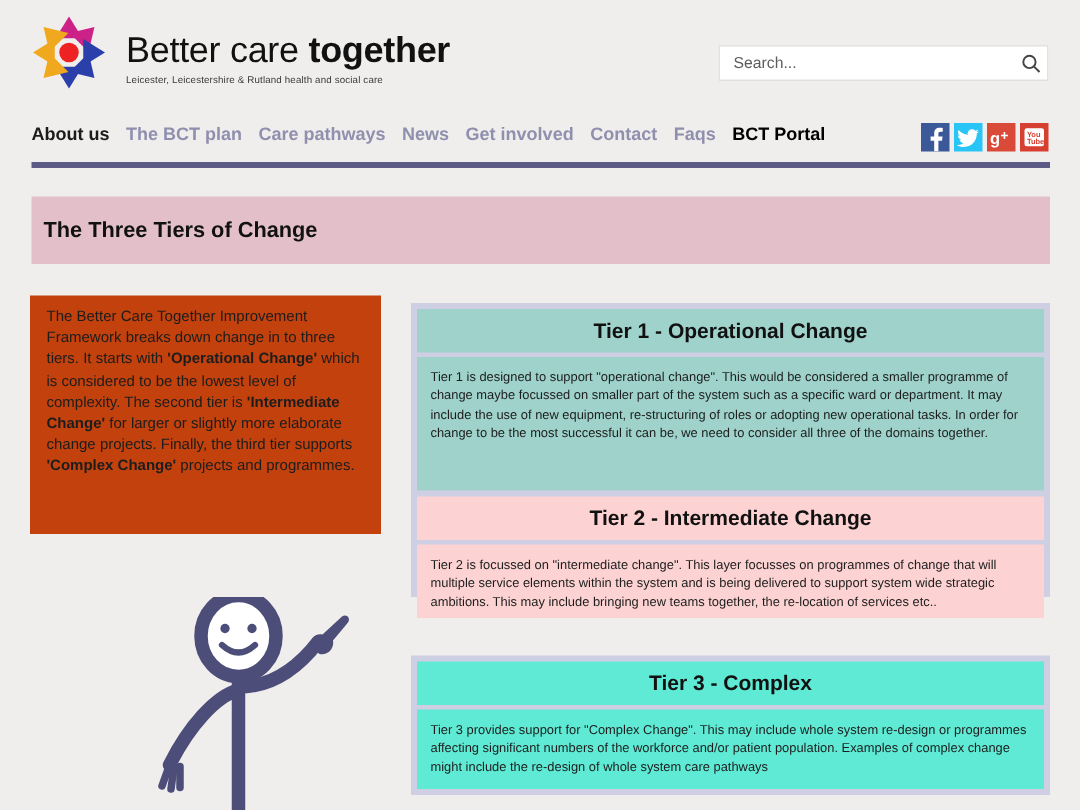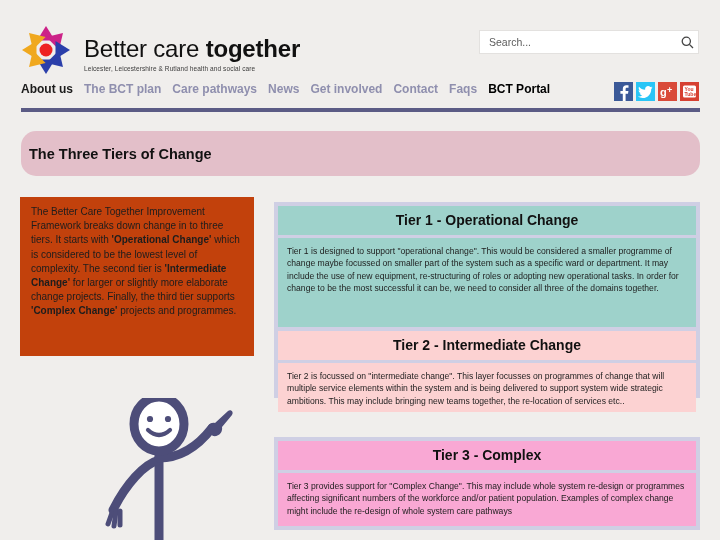--- a/index.html
+++ b/index.html
@@ -20,21 +20,21 @@
     position: absolute;
     left: 0; top: 0;
     width: 720px;
     height: 75px;
     background: #f0eeec;
   }
 
   #brand {
     position: absolute;
     left: 14px;
-    top: 21px;
+    top: 6px;
     display: flex;
     align-items: center;
     justify-content: space-between;
   }
 
   #logo-mark {
     width: 64px;
     height: 60px;
     position: relative;
     flex: 0 0 auto;
@@ -157,21 +157,20 @@
   
   #page-title-banner {
     position: absolute;
     left: 21px;
     top: 131px;
     width: 679px;
     height: 45px;
     background: #e3bfc9;
     display: flex;
     align-items: center;
-    border-radius: 15px;
   }
   #page-title {
     font-size: 14.5px;
     font-weight: 700;
     color: #111111;
     padding-left: 8px;
   }
 
   
   #intro-card {
@@ -236,21 +235,21 @@
   
   #tier-1 { left: 274px; top: 202px; width: 426px; height: 140px; }
   #tier-1 .tier-header, #tier-1 .tier-body { background: #9ed2cb; }
 
   
   #tier-2 { left: 274px; top: 327px; width: 426px; height: 71px; }
   #tier-2 .tier-header, #tier-2 .tier-body { background: #fcd2d2; }
 
   
   #tier-3 { left: 274px; top: 437px; width: 426px; height: 93px; }
-  #tier-3 .tier-header, #tier-3 .tier-body { background: #f9a8d4; }
+  #tier-3 .tier-header, #tier-3 .tier-body { background: #5eead4; }
 </style>
 </head>
 <body>
 
 <div id="site-header">
 
   <div id="brand">
     <div id="logo-mark">
       <svg width="64" height="60" viewBox="0 0 64 60">
         <g transform="translate(32,29)">

